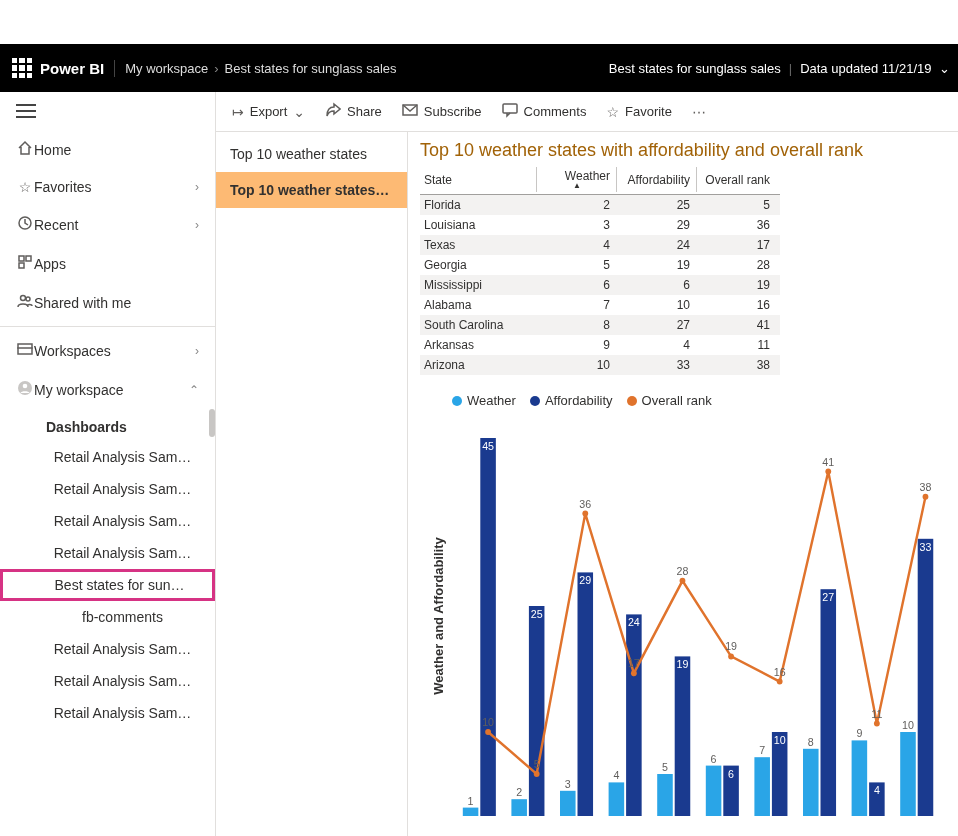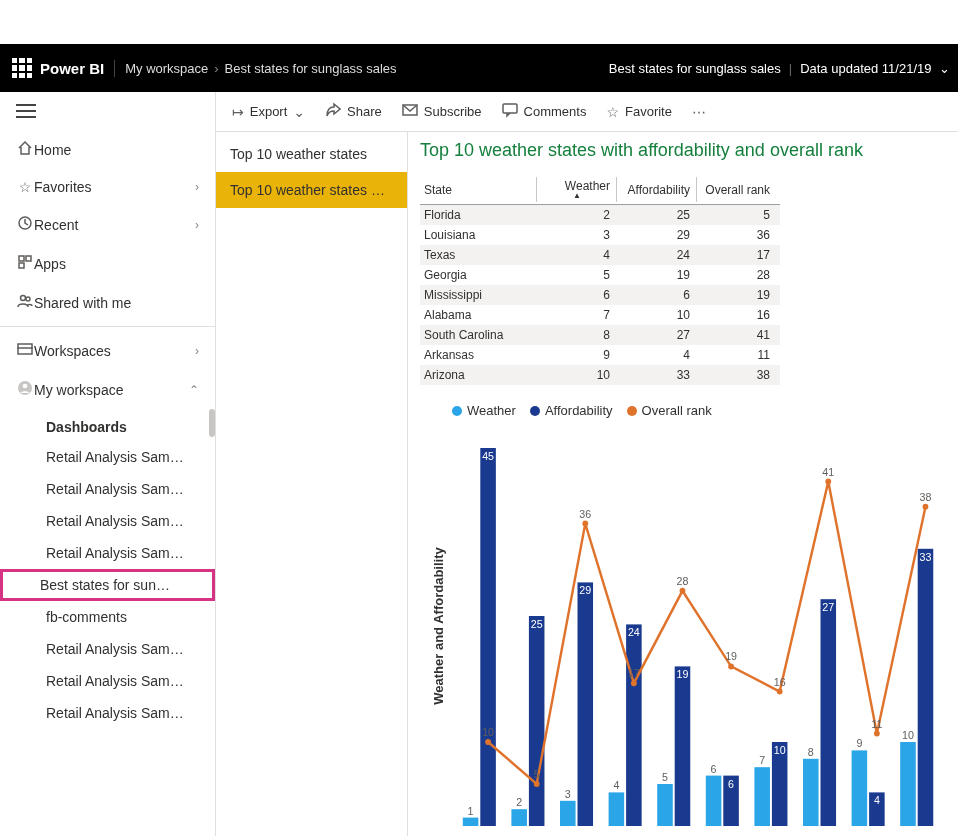--- a/index.html
+++ b/index.html
@@ -23,37 +23,37 @@
   .left-rail { width: 216px; border-right: 1px solid #e1dfdd; display: flex; flex-direction: column; }
   .hamburger-row { padding: 12px 16px; }
   .hamburger { width: 20px; height: 14px; display: flex; flex-direction: column; justify-content: space-between; cursor: pointer;}
   .hamburger div { height: 2px; background: #444; }
   .nav-item { display: flex; align-items: center; padding: 10px 16px; cursor: pointer; font-size: 14px; color: #323130;}
   .nav-item .icon { width: 18px; text-align: center; color: #605e5c; }
   .nav-item .arrow { margin-left: auto; color: #888; font-size: 12px; }
   .nav-divider { border-top: 1px solid #e1dfdd; margin: 4px 0; }
   .nav-section { font-size: 14px; font-weight: 600; padding: 10px 16px 6px 46px; }
   .nav-list { overflow-y: auto; position: relative; }
-  .nav-sub { padding: 8px 16px 8px 46px; font-size: 14px; white-space: nowrap; overflow: hidden; text-overflow: ellipsis; cursor: pointer; }
+  .nav-sub { padding: 8px 16px 8px 46px; font-size: 14px; white-space: nowrap; overflow: hidden; text-overflow: ellipsis; cursor: pointer; text-align: center; }
   .nav-sub.highlight { outline: 3px solid #d63384; outline-offset: -3px; padding-left: 40px; }
   .nav-scroll-ind { position:absolute; right:0; top:0; width:6px; height:28px; background:#c8c6c4; border-radius:3px; display:none;}
 
   
   .page-rail { width: 192px; border-right: 1px solid #e1dfdd; padding-top: 4px; }
   .page-item { padding: 10px 14px; cursor: pointer; font-size: 14px; white-space: nowrap; overflow: hidden; text-overflow: ellipsis; }
-  .page-item.selected { background: #eab308; font-weight: 400; }
+  .page-item.selected { background: #fdba74; font-weight: 700; }
 
   
   .main { flex: 1; display: flex; flex-direction: column; overflow: hidden; }
   .toolbar { height: 40px; border-bottom: 1px solid #e1dfdd; display: flex; align-items: center; padding: 0 8px; gap: 4px; font-size: 13px;}
   .tb-btn { display: flex; align-items: center; gap: 6px; padding: 4px 8px; cursor: pointer; border-radius: 2px; color: #323130;}
   .tb-btn .ic { color: #605e5c; font-size: 14px; }
 
   .content { padding: 8px 12px; overflow: hidden; }
-  .vis-title { font-size: 18px; font-weight: 400; color: #15803d; margin-bottom: 14px; }
+  .vis-title { font-size: 18px; font-weight: 400; color: #a16207; margin-bottom: 4px; }
 
   
   table.data { border-collapse: collapse; font-size: 12px; margin-bottom: 18px; }
   table.data th { text-align: left; font-weight: 400; padding: 4px 10px 4px 4px; border-bottom: 1px solid #a19f9d; position: relative; }
   table.data th:not(:first-child), table.data td:not(:first-child) { text-align: right; }
   table.data th .col-sep { position:absolute; left:-4px; top:2px; bottom:2px; width:1px; background:#c8c6c4; }
   table.data th.sort::after { content:"▲"; display:block; font-size:8px; text-align:center; color:#323130; margin-top:-2px;}
   table.data td { padding: 3px 10px 3px 4px; }
   table.data tbody tr:nth-child(odd) { background: #f3f2f1; }
   table.data .c-state { width: 120px; }

